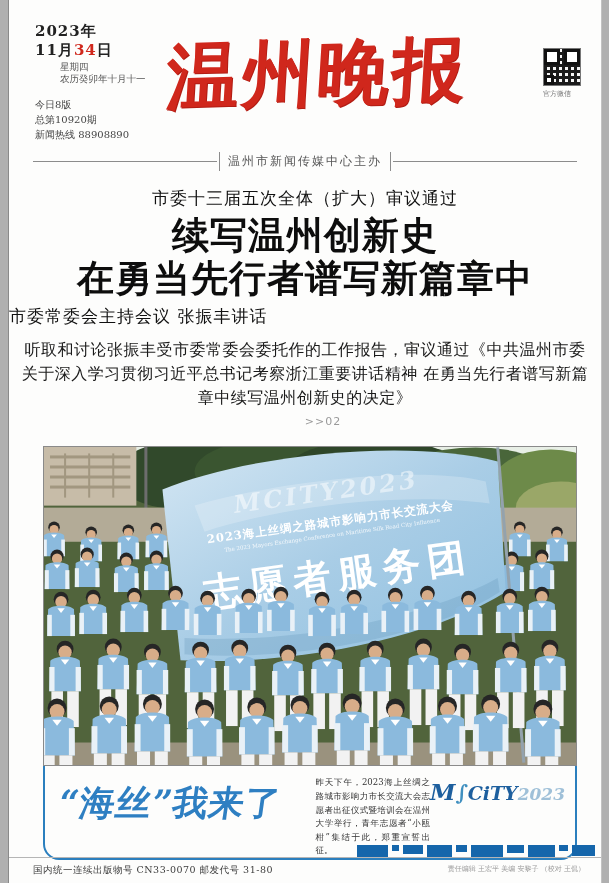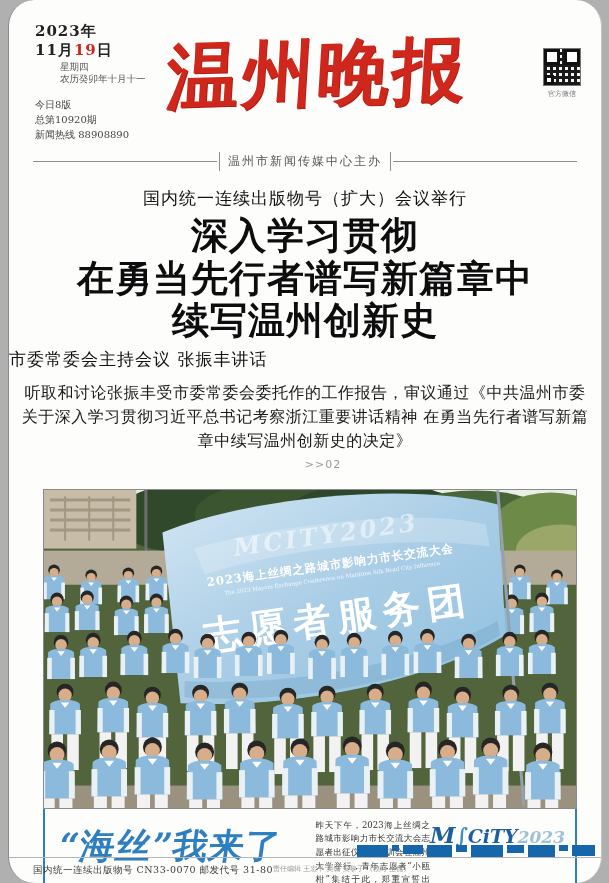--- a/index.html
+++ b/index.html
@@ -2,39 +2,38 @@
 <html><head>
 <meta charset="utf-8">
 <style>
   * { margin:0; padding:0; box-sizing:border-box; }
   html,body { width:609px; height:883px; }
   body { background:#b0b0b0; font-family:"DejaVu Serif", serif; }
   .page {
     position:relative; margin-left:8px; width:594px; height:883px;
     background:#fdfdfc; border-left:1px solid #8a8a8a; border-right:1px solid #c2c2c2;
     overflow:hidden;
-    border-radius:26px;
   }
 
   
   .header { display:flex; padding:22px 20px 0 26px; }
   .date-block { width:134px; color:#3a3a3a; line-height:1.25; }
   .date-big { font-size:15px; font-weight:bold; letter-spacing:1px; color:#222; }
   .date-red { color:#d0271c; }
   .date-small { font-size:9.5px; color:#555; margin-top:1px;margin-left:25px; }
   .date-gap { height:12px; }
   .date-meta { font-size:10px; color:#444; line-height:1.5; }
   .title-wrap { flex:1; text-align:center; padding-top:4px; }
   .masthead-title {
     display:inline-block; font-size:72px; font-weight:900; color:#d0271c;
     letter-spacing:3px; transform:skewX(-5deg) rotate(-1.5deg);
     text-shadow:1px 1px 0 #b21d14; white-space:nowrap;
   }
   .qr-wrap { width:116px; display:flex; gap:10px; justify-content:flex-end; padding-top:26px; }
-  .qr-item { text-align:center; }
+  .qr-item { }
   .qr-box {
     position:relative; width:38px; height:38px; border:1px solid #777; margin:0 auto;
     background-image:
       repeating-linear-gradient(0deg,#1a1a1a 0 3px,transparent 3px 6px),
       repeating-linear-gradient(90deg,#1a1a1a 0 3px,#f5f5f5 3px 6px);
   }
   .qr-box::before, .qr-box::after {
     content:""; position:absolute; width:10px; height:10px; background:#fff; border:3px solid #111;
   }
   .qr-box::before { top:0; left:0; }
@@ -86,35 +85,35 @@
   .logo-city { font-size:19px; }
   .logo-year { font-size:17px; color:#9fc0d8; }
 
   
   .artifact { position:absolute; top:845px; left:348px; right:6px; height:15px; display:flex; gap:4px; align-items:flex-start; overflow:hidden; }
   .artifact div { background:#1566ab; }
 
   
   .footer {
     position:absolute; left:0; right:0; bottom:0; height:26px;
-    border-top:1px solid #b5b5b5; display:flex; 
+    border-top:1px solid #b5b5b5; display:flex; justify-content:space-between;
     padding:6px 16px 0 24px; background:transparent;
   }
   .footer-left { font-size:9.5px; color:#3c3c3c; letter-spacing:0.5px; }
   .footer-right { font-size:7px; color:#9a9a9a; }
 </style>
 </head>
 <body>
 
 <div class="page">
 
   <div class="header">
     <div class="date-block">
       <div class="date-big">2023年</div>
-      <div class="date-big"><span>11月</span><span class="date-red">19</span><span>日</span></div>
+      <div class="date-big"><span>11月</span><span class="date-red">34</span><span>日</span></div>
       <div class="date-small">星期四</div>
       <div class="date-small">农历癸卯年十月十一</div>
       <div class="date-gap"></div>
       <div class="date-meta">今日8版</div>
       <div class="date-meta">总第10920期</div>
       <div class="date-meta">新闻热线 88908890</div>
     </div>
     <div class="title-wrap">
       <div class="masthead-title">温州晚报</div>
     </div>
@@ -127,25 +126,24 @@
       </div>
     </div>
   </div>
 
   <div class="organizer-row">
     <div class="rule"></div>
     <div class="organizer-label">温州市新闻传媒中心主办</div>
     <div class="rule"></div>
   </div>
 
-  <div class="kicker">国内统一连续出版物号（扩大）会议举行</div>
+  <div class="kicker">市委十三届五次全体（扩大）审议通过</div>
   <div class="headline">
-    <div>深入学习贯彻</div>
+    <div>续写温州创新史</div>
     <div>在勇当先行者谱写新篇章中</div>
-    <div>续写温州创新史</div>
   </div>
   <div class="subhead">市委常委会主持会议 张振丰讲话</div>
   <div class="intro">听取和讨论张振丰受市委常委会委托作的工作报告，审议通过《中共温州市委关于深入学习贯彻习近平总书记考察浙江重要讲话精神 在勇当先行者谱写新篇章中续写温州创新史的决定》</div>
   <div class="jump">&gt;&gt;02</div>
 
   <div class="feature-card">
     <div class="photo">
       <svg viewBox="0 0 530 320" preserveAspectRatio="xMidYMid slice">
         <defs>
           <linearGradient id="flagGrad" x1="0" y1="0" x2="1" y2="1">

